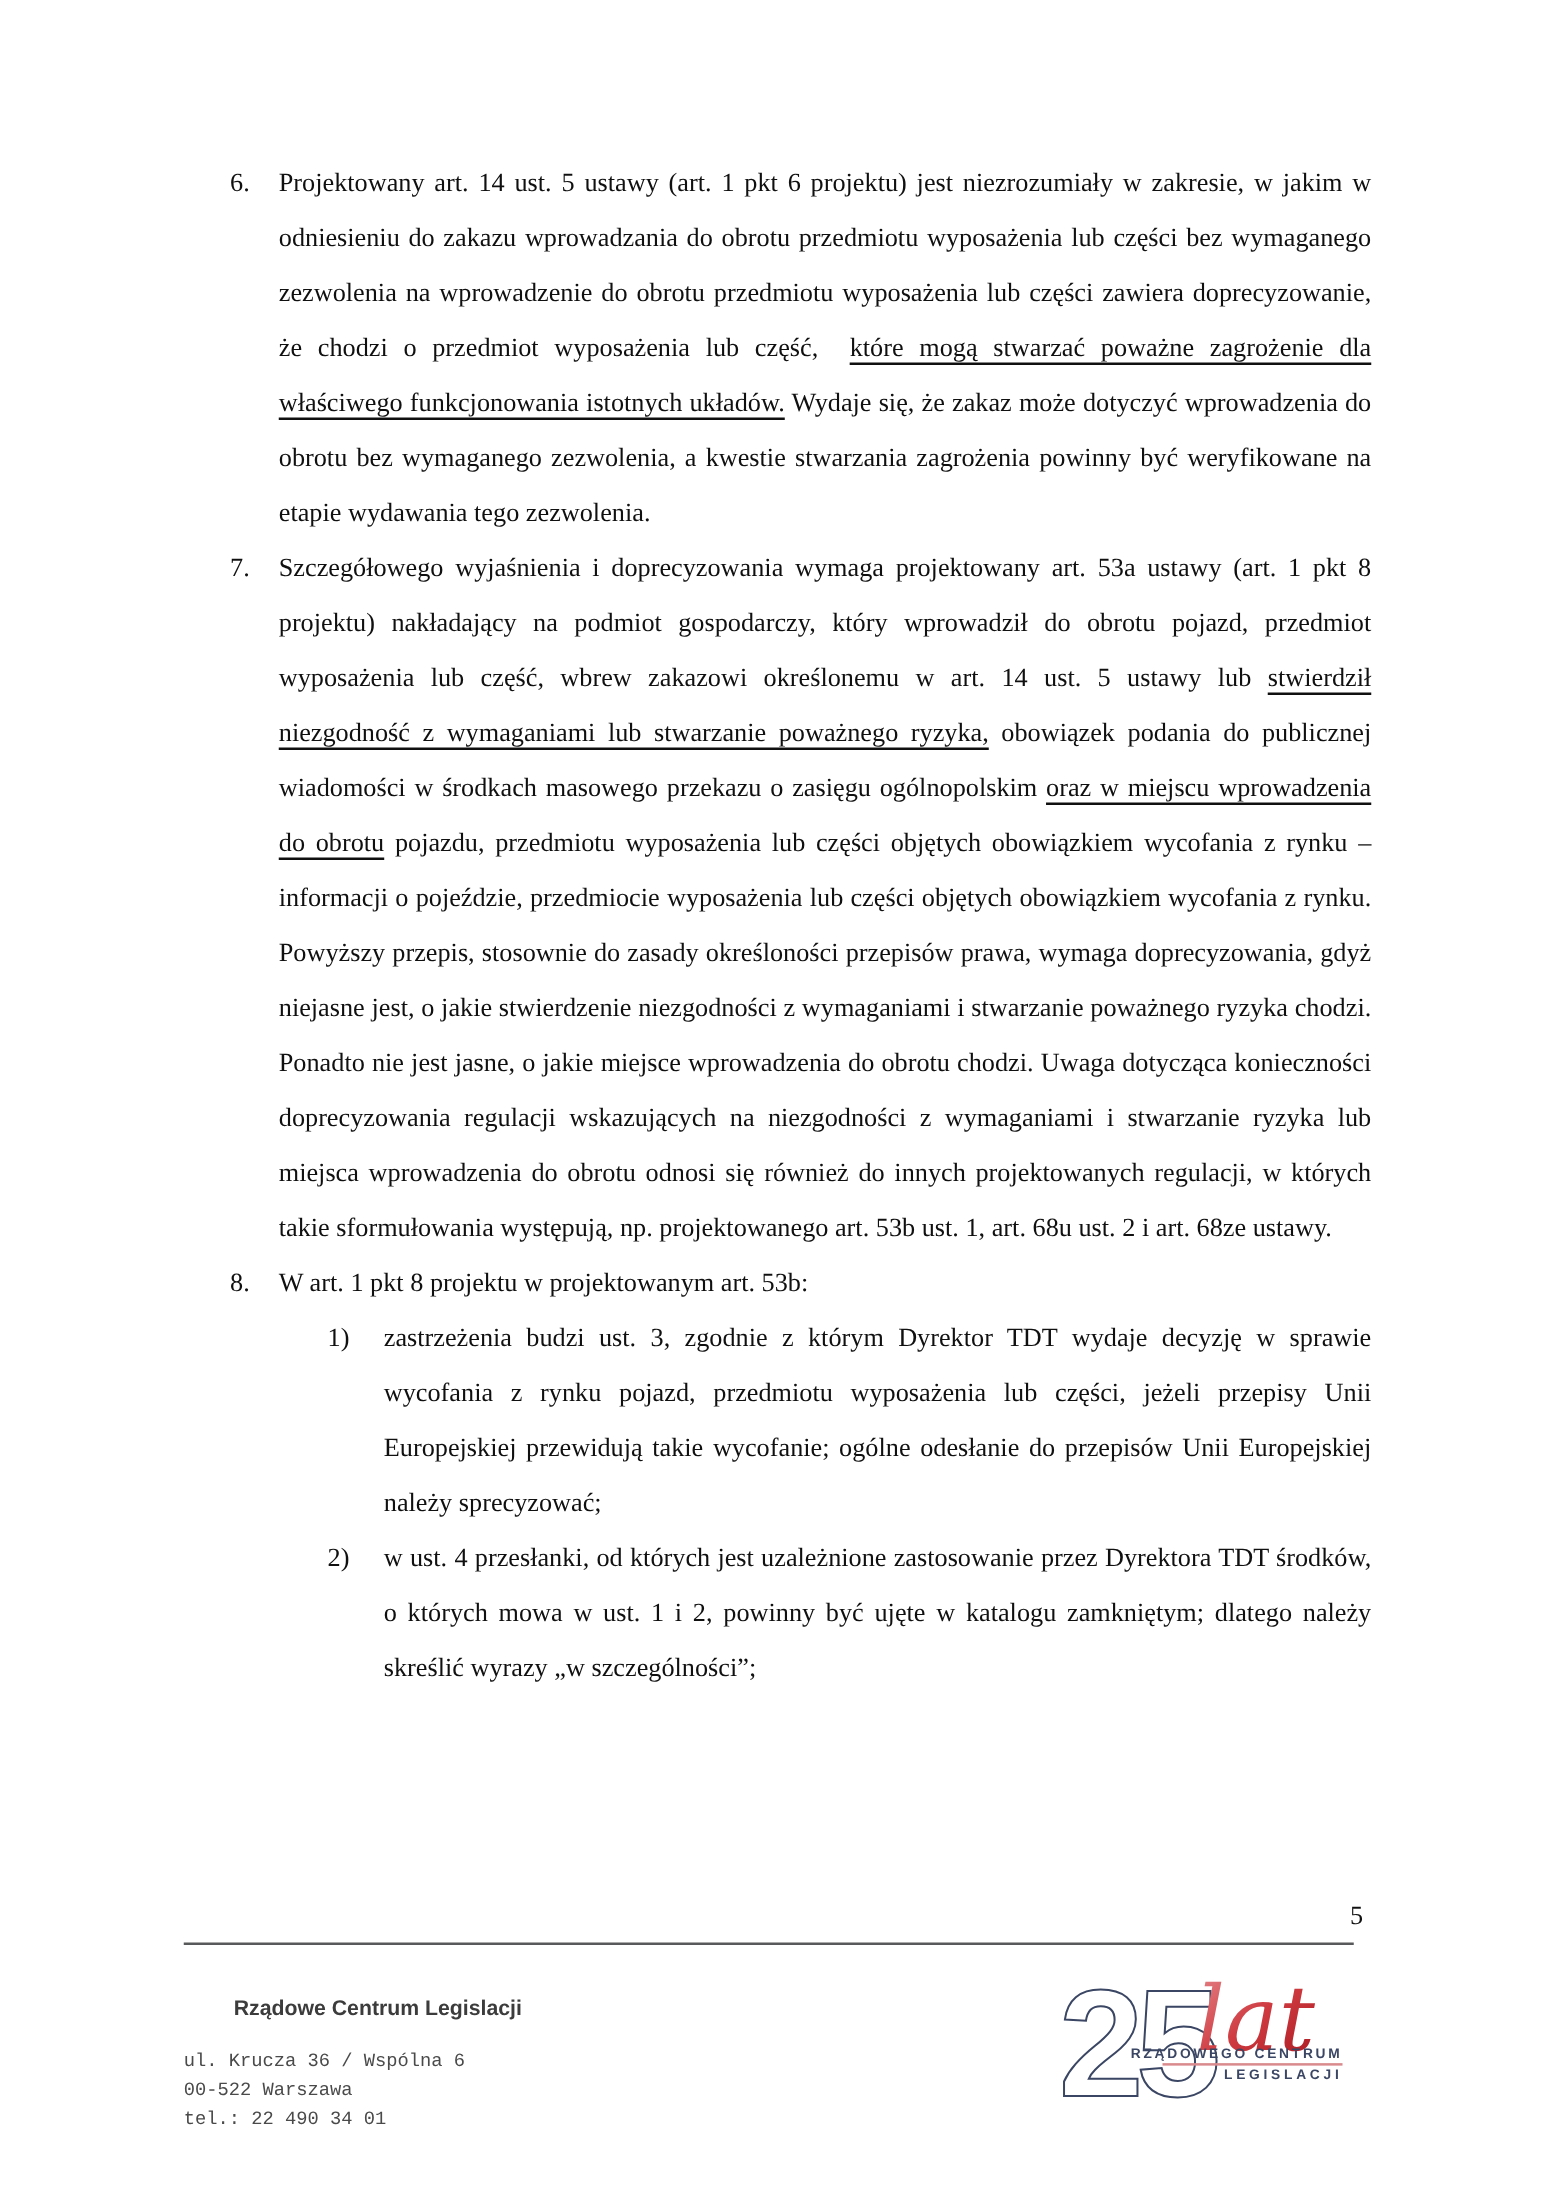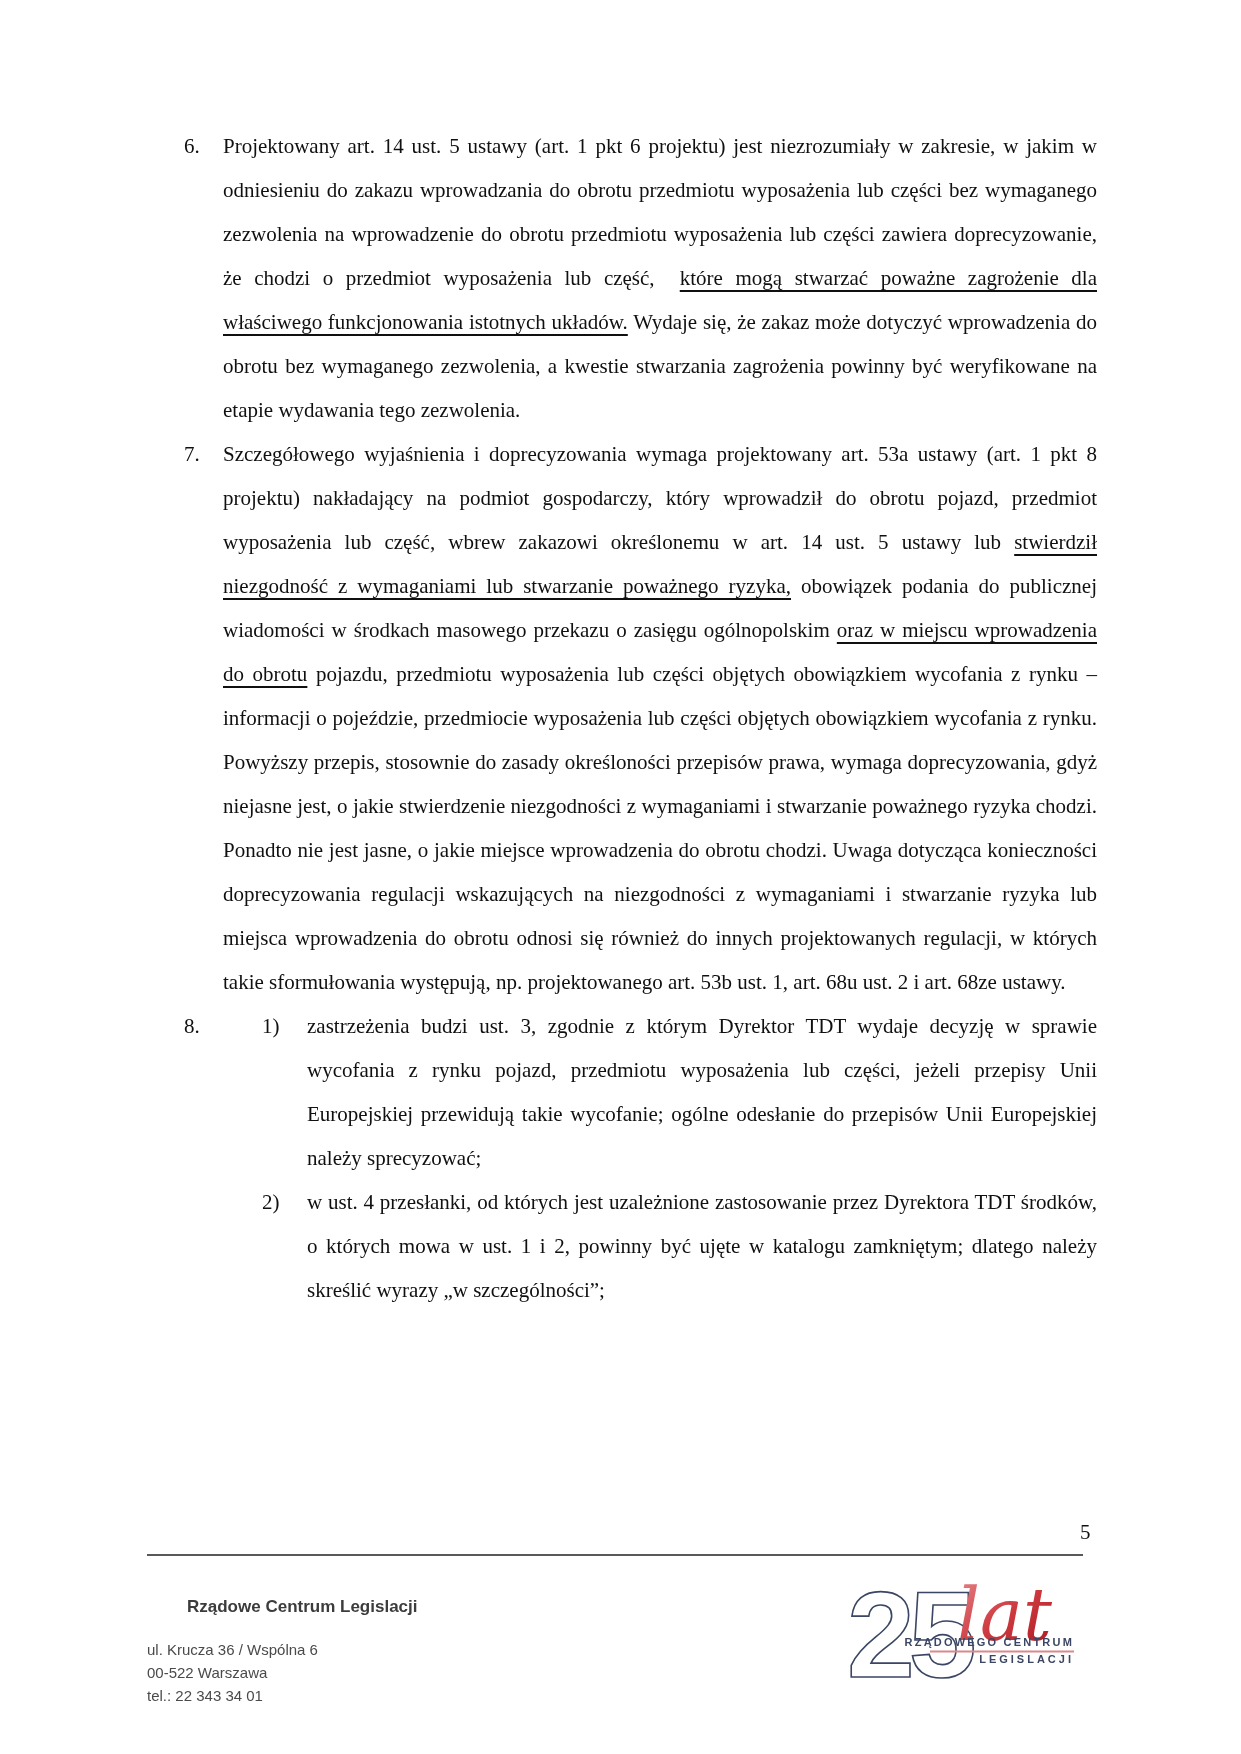--- a/index.html
+++ b/index.html
@@ -21,60 +21,61 @@
   
   .pagenum{position:absolute;top:1520px;left:1080px;font-size:21px;color:#111;}
   .rule{position:absolute;left:147px;top:1554px;width:936px;height:2px;background:#58595b;}
   
   .org{
     position:absolute;left:147px;top:1597px;
     font-family:"Liberation Sans",sans-serif;font-weight:700;font-size:17px;color:#3c3c3c;margin-left:40px;
   }
   .addr{
     position:absolute;left:147px;top:1638px;
-    font-family:Liberation Sans, sans-serif;font-size:15px;line-height:23px;color:#4a4a4a;
+    font-family:Liberation Mono, monospace;font-size:15px;line-height:23px;color:#4a4a4a;
   }
   .logo{position:absolute;left:845px;top:1560px;}
 </style>
 </head>
 <body>
 
 <main class="doc">
   <div>
       <div class="item">
         <span class="num">6.</span>
         <p class="para"><span>Projektowany art. 14 ust. 5 ustawy (art. 1 pkt 6 projektu) jest niezrozumiały w zakresie, w jakim w odniesieniu do zakazu wprowadzania do obrotu przedmiotu wyposażenia lub części bez wymaganego zezwolenia na wprowadzenie do obrotu przedmiotu wyposażenia lub części zawiera doprecyzowanie, że chodzi o przedmiot wyposażenia lub część,&nbsp; </span><span class="u">które mogą stwarzać poważne zagrożenie dla właściwego funkcjonowania istotnych układów.</span><span> Wydaje się, że zakaz może dotyczyć wprowadzenia do obrotu bez wymaganego zezwolenia, a kwestie stwarzania zagrożenia powinny być weryfikowane na etapie wydawania tego zezwolenia.</span></p>
       </div>
       <div class="item">
         <span class="num">7.</span>
         <p class="para"><span>Szczegółowego wyjaśnienia i doprecyzowania wymaga projektowany art. 53a ustawy (art. 1 pkt 8 projektu) nakładający na podmiot gospodarczy, który wprowadził do obrotu pojazd, przedmiot wyposażenia lub część, wbrew zakazowi określonemu w art. 14 ust. 5 ustawy lub </span><span class="u">stwierdził niezgodność z wymaganiami lub stwarzanie poważnego ryzyka,</span><span> obowiązek podania do publicznej wiadomości w środkach masowego przekazu o zasięgu ogólnopolskim </span><span class="u">oraz w miejscu wprowadzenia do obrotu</span><span> pojazdu, przedmiotu wyposażenia lub części objętych obowiązkiem wycofania z rynku – informacji o pojeździe, przedmiocie wyposażenia lub części objętych obowiązkiem wycofania z rynku. Powyższy przepis, stosownie do zasady określoności przepisów prawa, wymaga doprecyzowania, gdyż niejasne jest, o jakie stwierdzenie niezgodności z wymaganiami i stwarzanie poważnego ryzyka chodzi. Ponadto nie jest jasne, o jakie miejsce wprowadzenia do obrotu chodzi. Uwaga dotycząca konieczności doprecyzowania regulacji wskazujących na niezgodności z wymaganiami i stwarzanie ryzyka lub miejsca wprowadzenia do obrotu odnosi się również do innych projektowanych regulacji, w których takie sformułowania występują, np. projektowanego art. 53b ust. 1, art. 68u ust. 2 i art. 68ze ustawy.</span></p>
       </div>
       <div class="item">
         <span class="num">8.</span>
+        <p class="para"><span>W art. 1 pkt 8 projektu w projektowanym art. 53b:</span></p>
         <div class="sub">
           <span class="num">1)</span>
           <p class="para"><span>zastrzeżenia budzi ust. 3, zgodnie z którym Dyrektor TDT wydaje decyzję w sprawie wycofania z rynku pojazd, przedmiotu wyposażenia lub części, jeżeli przepisy Unii Europejskiej przewidują takie wycofanie; ogólne odesłanie do przepisów Unii Europejskiej należy sprecyzować;</span></p>
         </div>
         <div class="sub">
           <span class="num">2)</span>
           <p class="para"><span>w ust. 4 przesłanki, od których jest uzależnione zastosowanie przez Dyrektora TDT środków, o których mowa w ust. 1 i 2, powinny być ujęte w katalogu zamkniętym; dlatego należy skreślić wyrazy „w szczególności”;</span></p>
         </div>
       </div>
     </div>
 </main>
 
 <div class="pagenum">5</div>
 <div class="rule"></div>
 
 <footer>
   <div class="org">Rządowe Centrum Legislacji</div>
   <div class="addr">
     <div>ul. Krucza 36 / Wspólna 6</div>
     <div>00-522 Warszawa</div>
-    <div>tel.: 22 343 34 01</div>
+    <div>tel.: 22 490 34 01</div>
   </div>
 
   <svg class="logo" width="250" height="130" viewBox="0 0 250 130">
     <defs>
       <linearGradient id="redg" x1="0" y1="0" x2="1" y2="1">
         <stop offset="0" stop-color="#e5878b"></stop>
         <stop offset="0.5" stop-color="#ce3a40"></stop>
         <stop offset="1" stop-color="#a8181f"></stop>
       </linearGradient>
     </defs>

